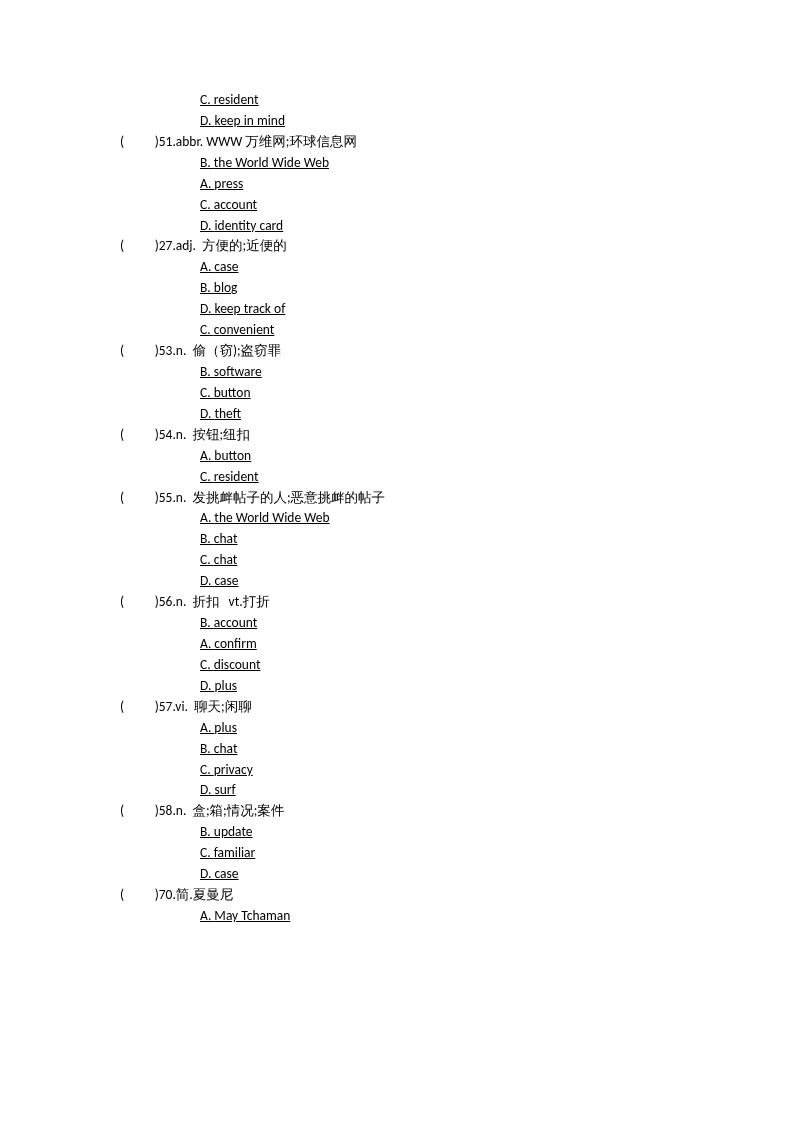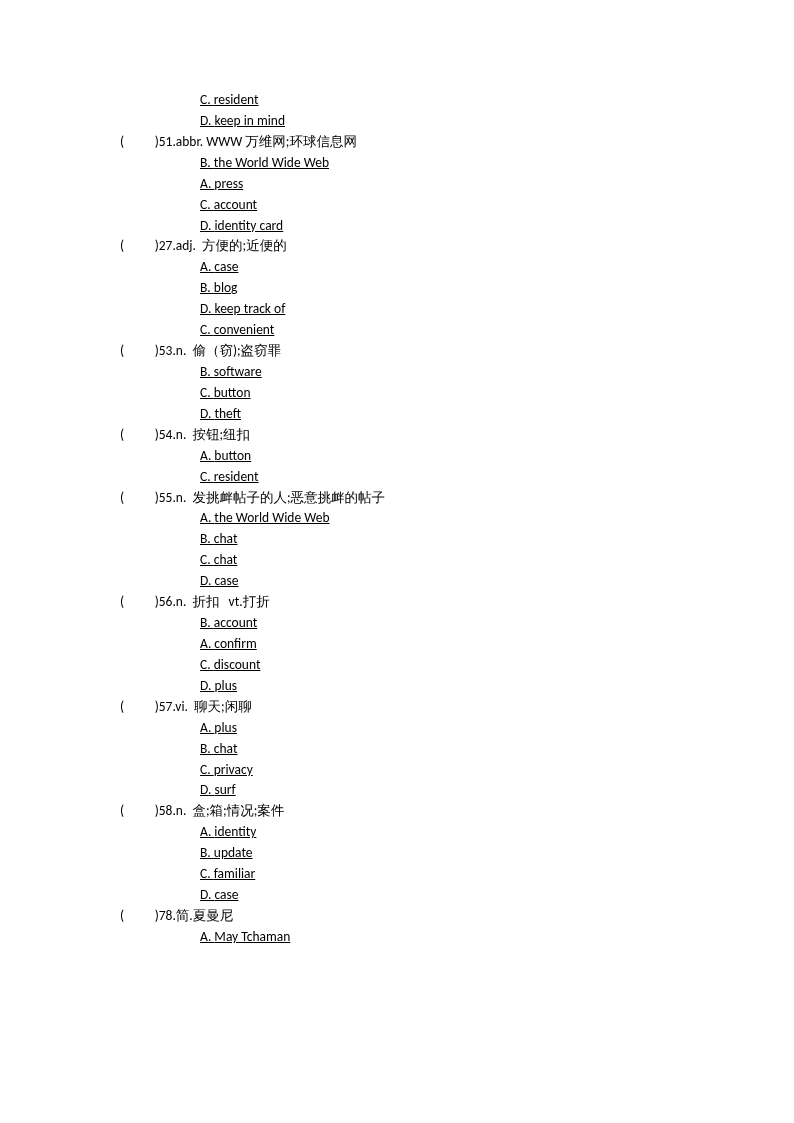--- a/index.html
+++ b/index.html
@@ -49,19 +49,18 @@
     <div class="row opt"><span>B. </span><span>account</span></div>
     <div class="row opt"><span>A. </span><span>confirm</span></div>
     <div class="row opt"><span>C. </span><span>discount</span></div>
     <div class="row opt"><span>D. </span><span>plus</span></div>
     <div class="row qline"><span>(</span><span>          </span><span>)</span><span>57.</span><span>vi.  聊天;闲聊</span></div>
     <div class="row opt"><span>A. </span><span>plus</span></div>
     <div class="row opt"><span>B. </span><span>chat</span></div>
     <div class="row opt"><span>C. </span><span>privacy</span></div>
     <div class="row opt"><span>D. </span><span>surf</span></div>
     <div class="row qline"><span>(</span><span>          </span><span>)</span><span>58.</span><span>n.  盒;箱;情况;案件</span></div>
-    <div class="row opt"><span>A. </span><span>identity</span></div>
     <div class="row opt"><span>B. </span><span>update</span></div>
     <div class="row opt"><span>C. </span><span>familiar</span></div>
     <div class="row opt"><span>D. </span><span>case</span></div>
-    <div class="row qline"><span>(</span><span>          </span><span>)</span><span>78.</span><span>简.夏曼尼</span></div>
+    <div class="row qline"><span>(</span><span>          </span><span>)</span><span>70.</span><span>简.夏曼尼</span></div>
     <div class="row opt"><span>A. </span><span>May Tchaman</span></div>
   </div>
 
 </body></html>

